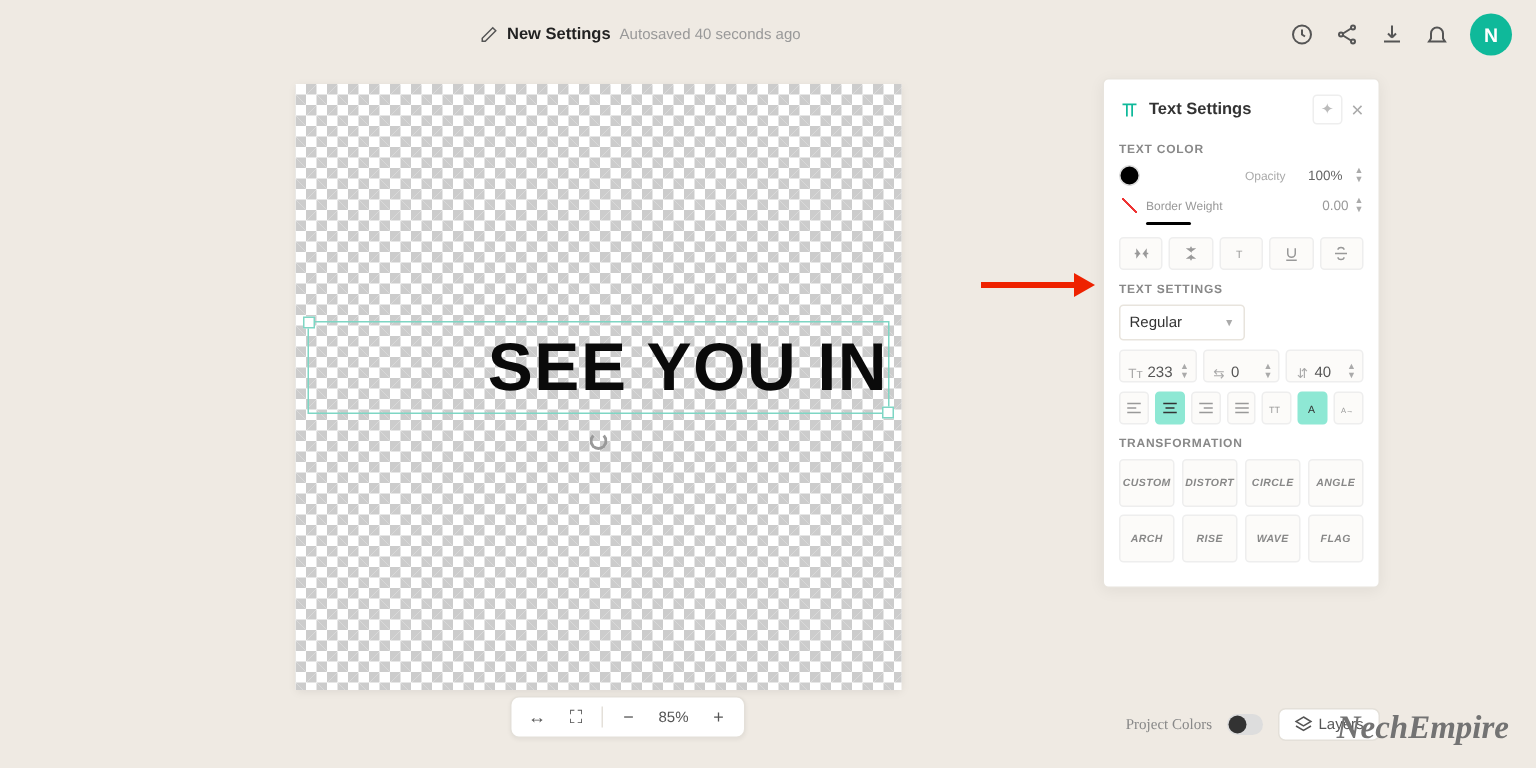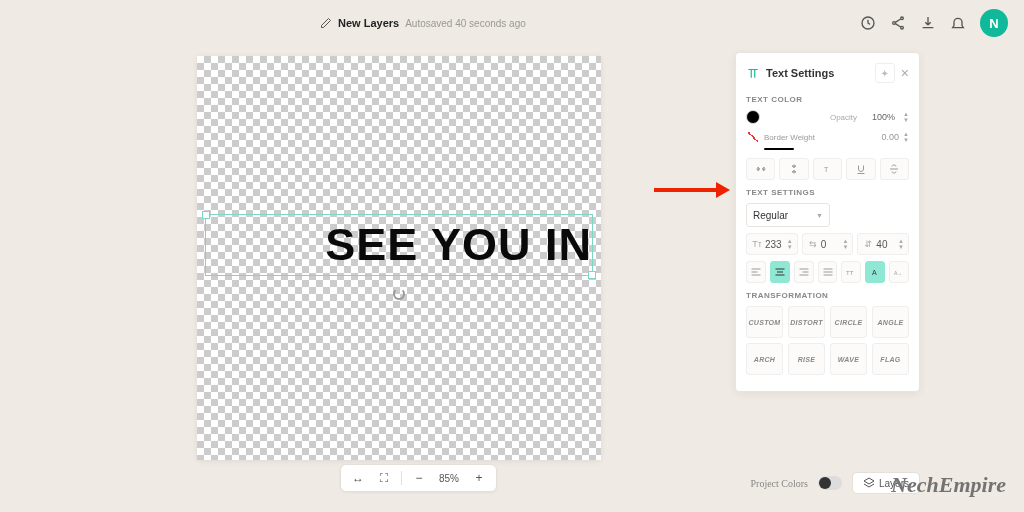--- a/index.html
+++ b/index.html
@@ -55,21 +55,21 @@
 .icon-btn { flex:1; height:22px; border:1px solid #eee; border-radius:3px; display:flex; align-items:center; justify-content:center; cursor:pointer; color:#999; background:#fcfbf9; }
 .icon-btn svg { width:12px; height:12px; }
 .icon-btn.active { background:#8ee8d4; color:#333; border-color:#8ee8d4; }
 
 .font-row { display:flex; gap:4px; margin-bottom:6px; }
 .font-select { flex:1; height:24px; border:1px solid #e8e4dd; border-radius:3px; display:flex; align-items:center; padding:0 6px; font-size:10px; color:#333; cursor:pointer; justify-content:space-between; background:#fff; }
 .font-select.small { flex:0 0 56px;gap:28px; }
 .caret { font-size:7px; color:#aaa; }
 
 .num-row { display:flex; gap:4px; margin-bottom:6px; }
-.num-cell { flex:1; height:22px; border:1px solid #eee; border-radius:3px; display:flex; align-items:center; padding:0 4px; gap:2px; background:#fcfbf9; }
+.num-cell { flex:1; height:22px; border:1px solid #eee; border-radius:3px; display:flex; align-items:flex-end; padding:0 4px; gap:2px; background:#fcfbf9; }
 .num-cell .ico { font-size:9px; color:#aaa; width:12px; text-align:center; }
 .num-cell .val { font-size:10px; color:#555; flex:1; }
 
 .transform-grid { display:grid; grid-template-columns:repeat(4,1fr); gap:5px; }
 .t-btn { height:32px; border:1px solid #eee; border-radius:3px; display:flex; align-items:center; justify-content:center; font-size:7px; font-weight:700; font-style:italic; color:#888; cursor:pointer; background:#fcfbf9; letter-spacing:0.3px; }
 
 .arrow { position:absolute; left:654px; top:184px; width:76px; height:12px; }
 .arrow-line { position:absolute; left:0; top:4px; right:10px; height:4px; background:#e20; }
 .arrow-head { position:absolute; right:0; top:-2px; width:0; height:0; border-left:14px solid #e20; border-top:8px solid transparent; border-bottom:8px solid transparent; }
 
@@ -82,21 +82,21 @@
 .watermark { position:absolute; right:18px; bottom:14px; font-family:"Brush Script MT",cursive; font-size:22px; font-weight:700; font-style:italic; color:#737373; }
 </style>
 </head>
 <body>
 
 <div class="topbar">
   <div class="project-info">
     <svg class="pencil" viewBox="0 0 24 24" fill="none" stroke="#555" stroke-width="2">
         <path d="M17 3l4 4L7 21H3v-4L17 3z"></path>
       </svg>
-    <span class="project-name">New Layers</span>
+    <span class="project-name">New Settings</span>
     <span class="autosave">Autosaved 40 seconds ago</span>
   </div>
   <div class="topbar-right">
     <span class="topbar-icon">
         <svg viewBox="0 0 24 24" fill="none" stroke="currentColor" stroke-width="2">
           <circle cx="12" cy="12" r="9"></circle>
           <path d="M12 7v5l3 2"></path>
         </svg>
       </span>
     <span class="topbar-icon">

